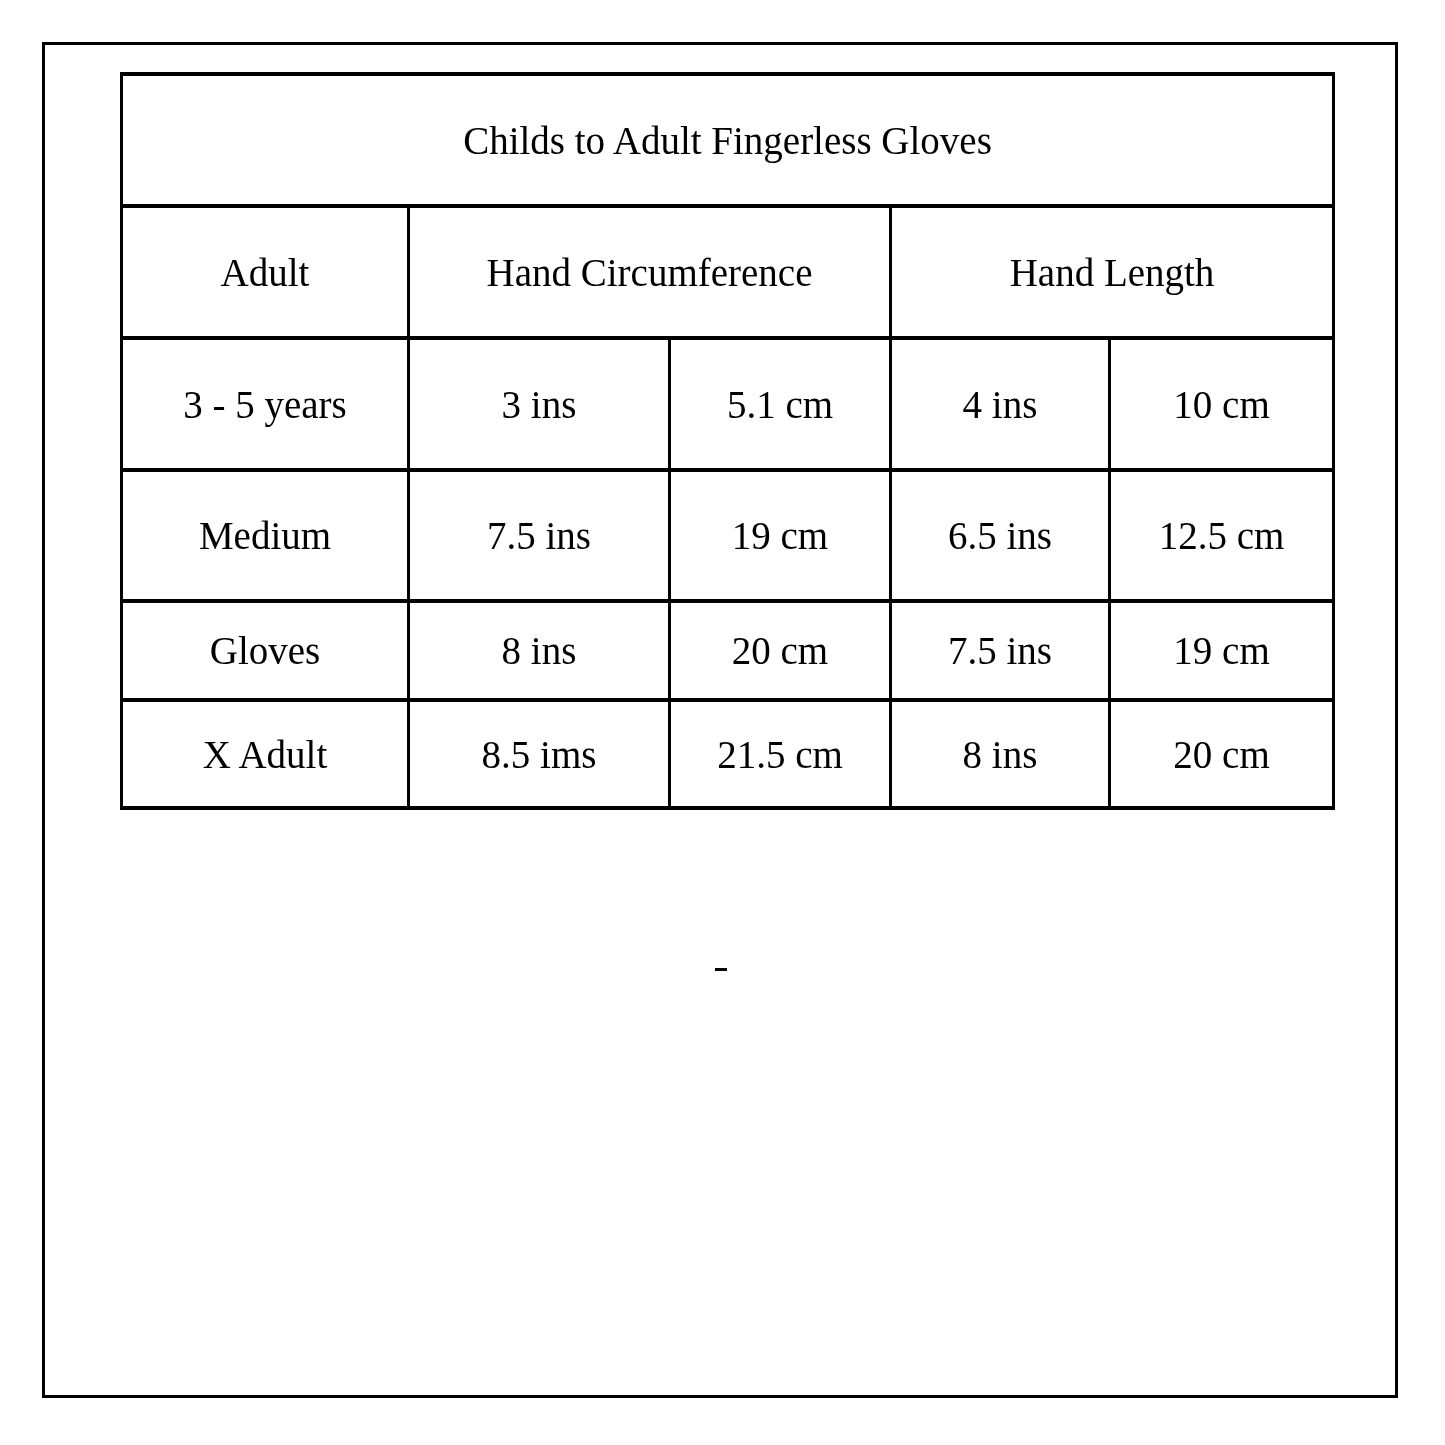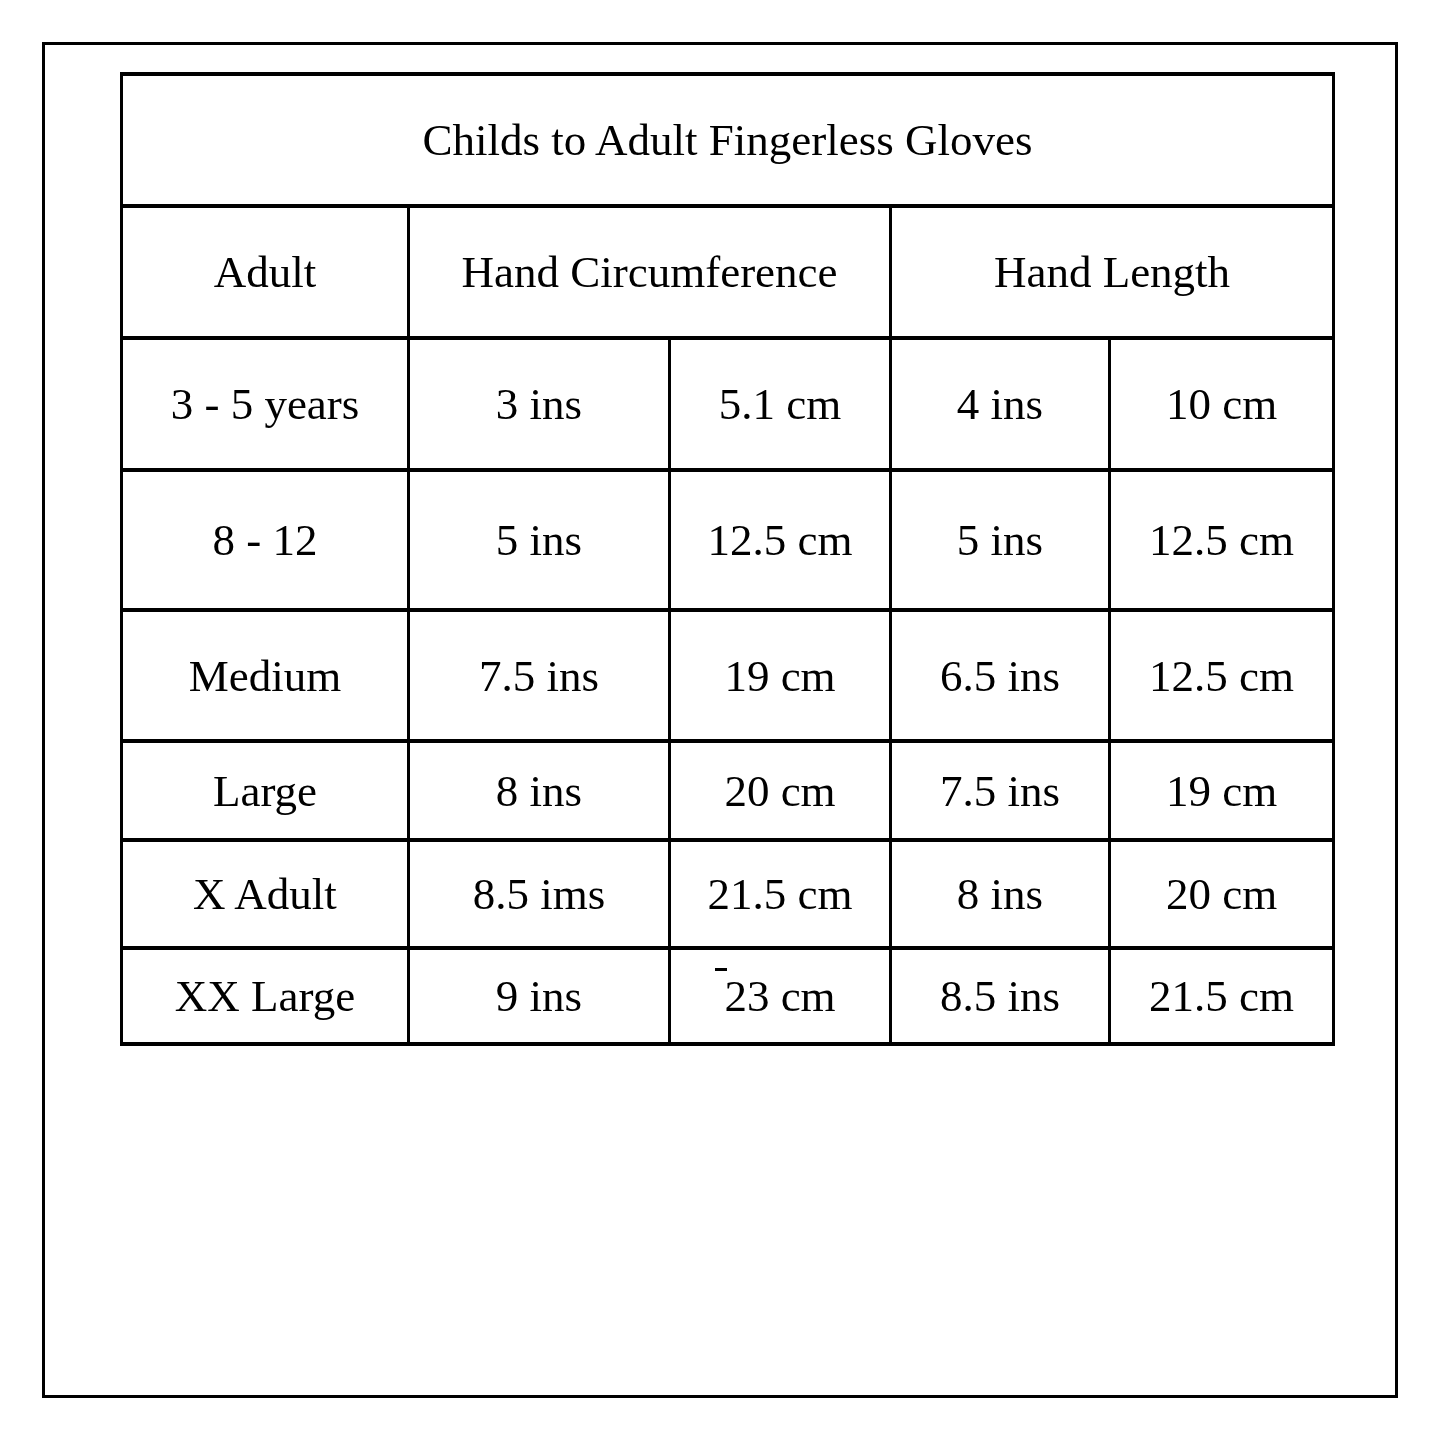--- a/index.html
+++ b/index.html
@@ -31,21 +31,21 @@
     table-layout: fixed;
     width: 1212px;
     background: #ffffff;
   }
   table.size-table td {
     border: 3px solid #000000;
     border-top-width: 4px;
     border-bottom-width: 4px;
     text-align: center;
     vertical-align: middle;
-    font-size: 45px;
+    font-size: 39px;
     font-weight: normal;
     padding: 0;
     overflow: hidden;
     white-space: nowrap;
   }
   tr.r-title   { height: 132px; }
   tr.r-header  { height: 132px; }
   tr.r-1 { height: 132px; }
   tr.r-2 { height: 132px; }
   tr.r-3 { height: 140px; }
@@ -95,52 +95,38 @@
         <td colspan="2">Hand Circumference</td>
         <td colspan="2">Hand Length</td>
       </tr>
       <tr class="r-1">
         <td>3 - 5 years</td>
         <td>3 ins</td>
         <td>5.1 cm</td>
         <td>4 ins</td>
         <td>10 cm</td>
       </tr>
-      <tr class="r-3">
-        <td>8 - 12</td>
-        <td>5 ins</td>
-        <td>12.5 cm</td>
-        <td>5 ins</td>
-        <td>12.5 cm</td>
-      </tr>
       <tr class="r-5">
         <td>Medium</td>
         <td>7.5 ins</td>
         <td>19 cm</td>
         <td>6.5 ins</td>
         <td>12.5 cm</td>
       </tr>
       <tr class="r-6">
-        <td>Large</td>
+        <td>Gloves</td>
         <td>8 ins</td>
         <td>20 cm</td>
         <td>7.5 ins</td>
         <td>19 cm</td>
       </tr>
       <tr class="r-7">
         <td>X Adult</td>
         <td>8.5 ims</td>
         <td>21.5 cm</td>
         <td>8 ins</td>
         <td>20 cm</td>
       </tr>
-      <tr class="r-8">
-        <td>XX Large</td>
-        <td>9 ins</td>
-        <td>23 cm</td>
-        <td>8.5 ins</td>
-        <td>21.5 cm</td>
-      </tr>
     </tbody>
   </table>
   <div class="artifact-gap"></div>
   <div class="artifact-dash"></div>
 </div>
 
 </body></html>

